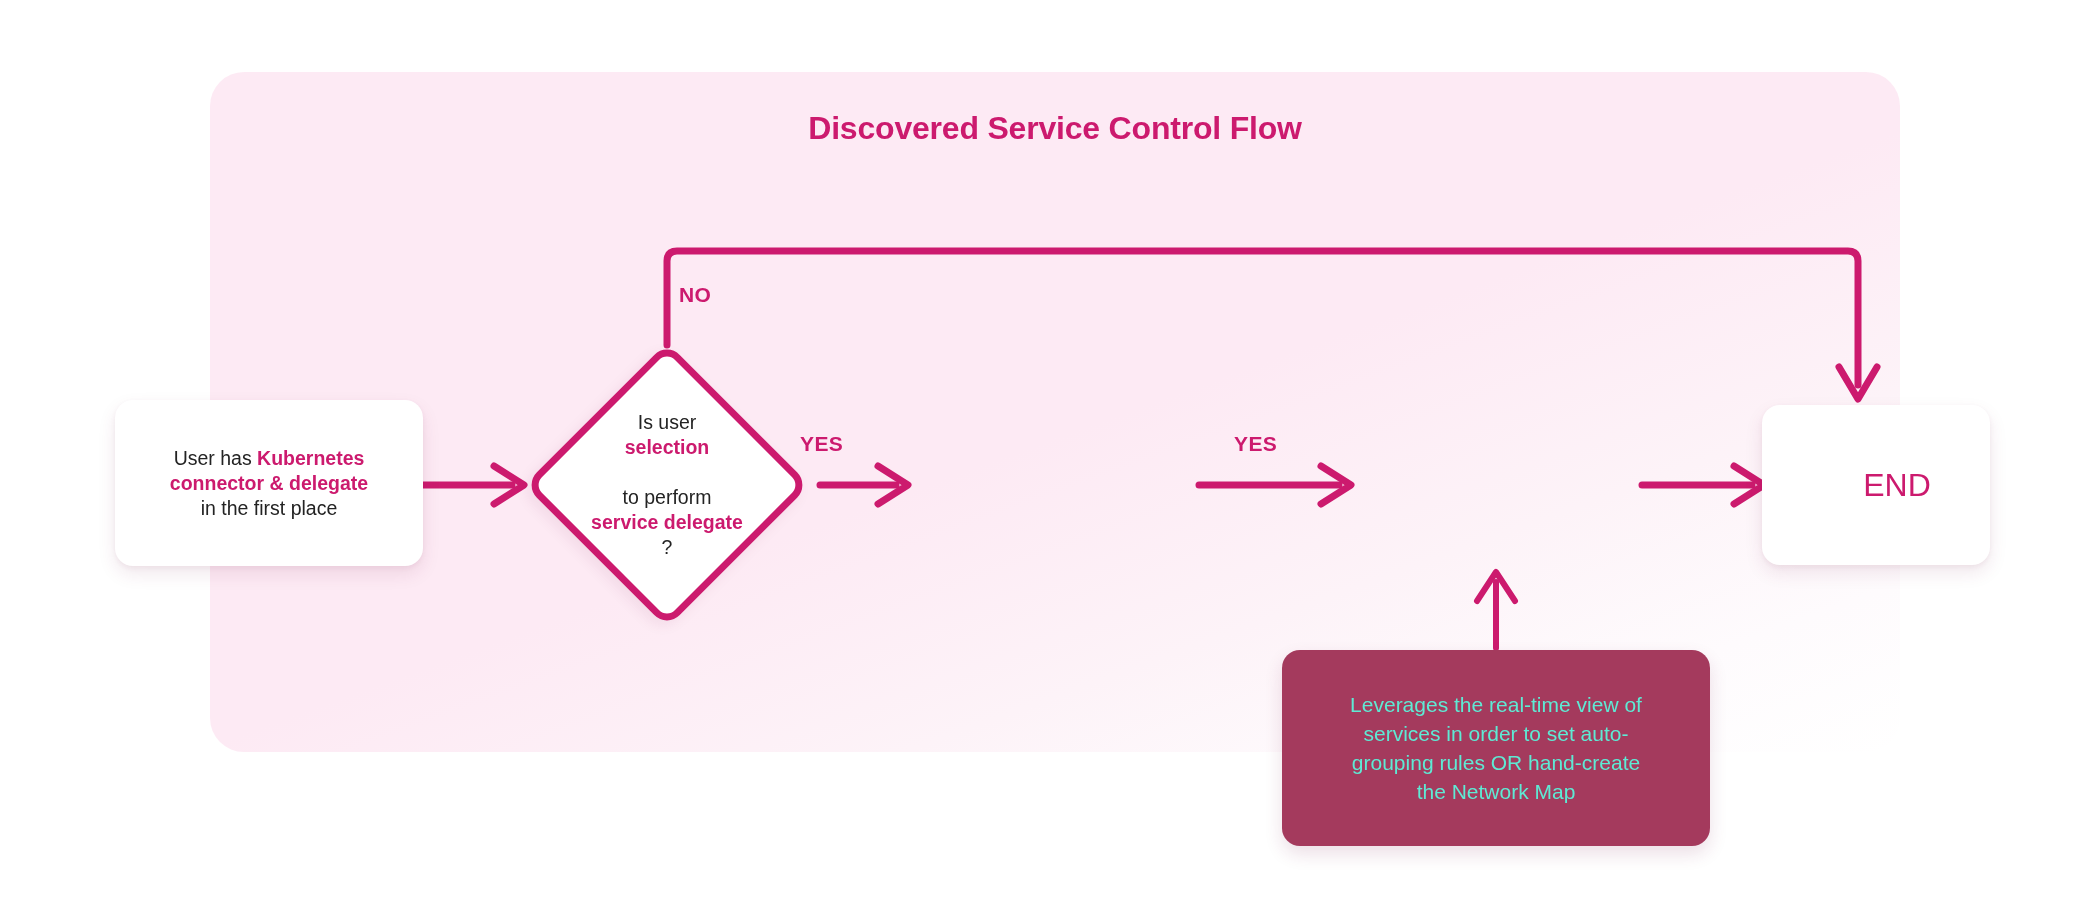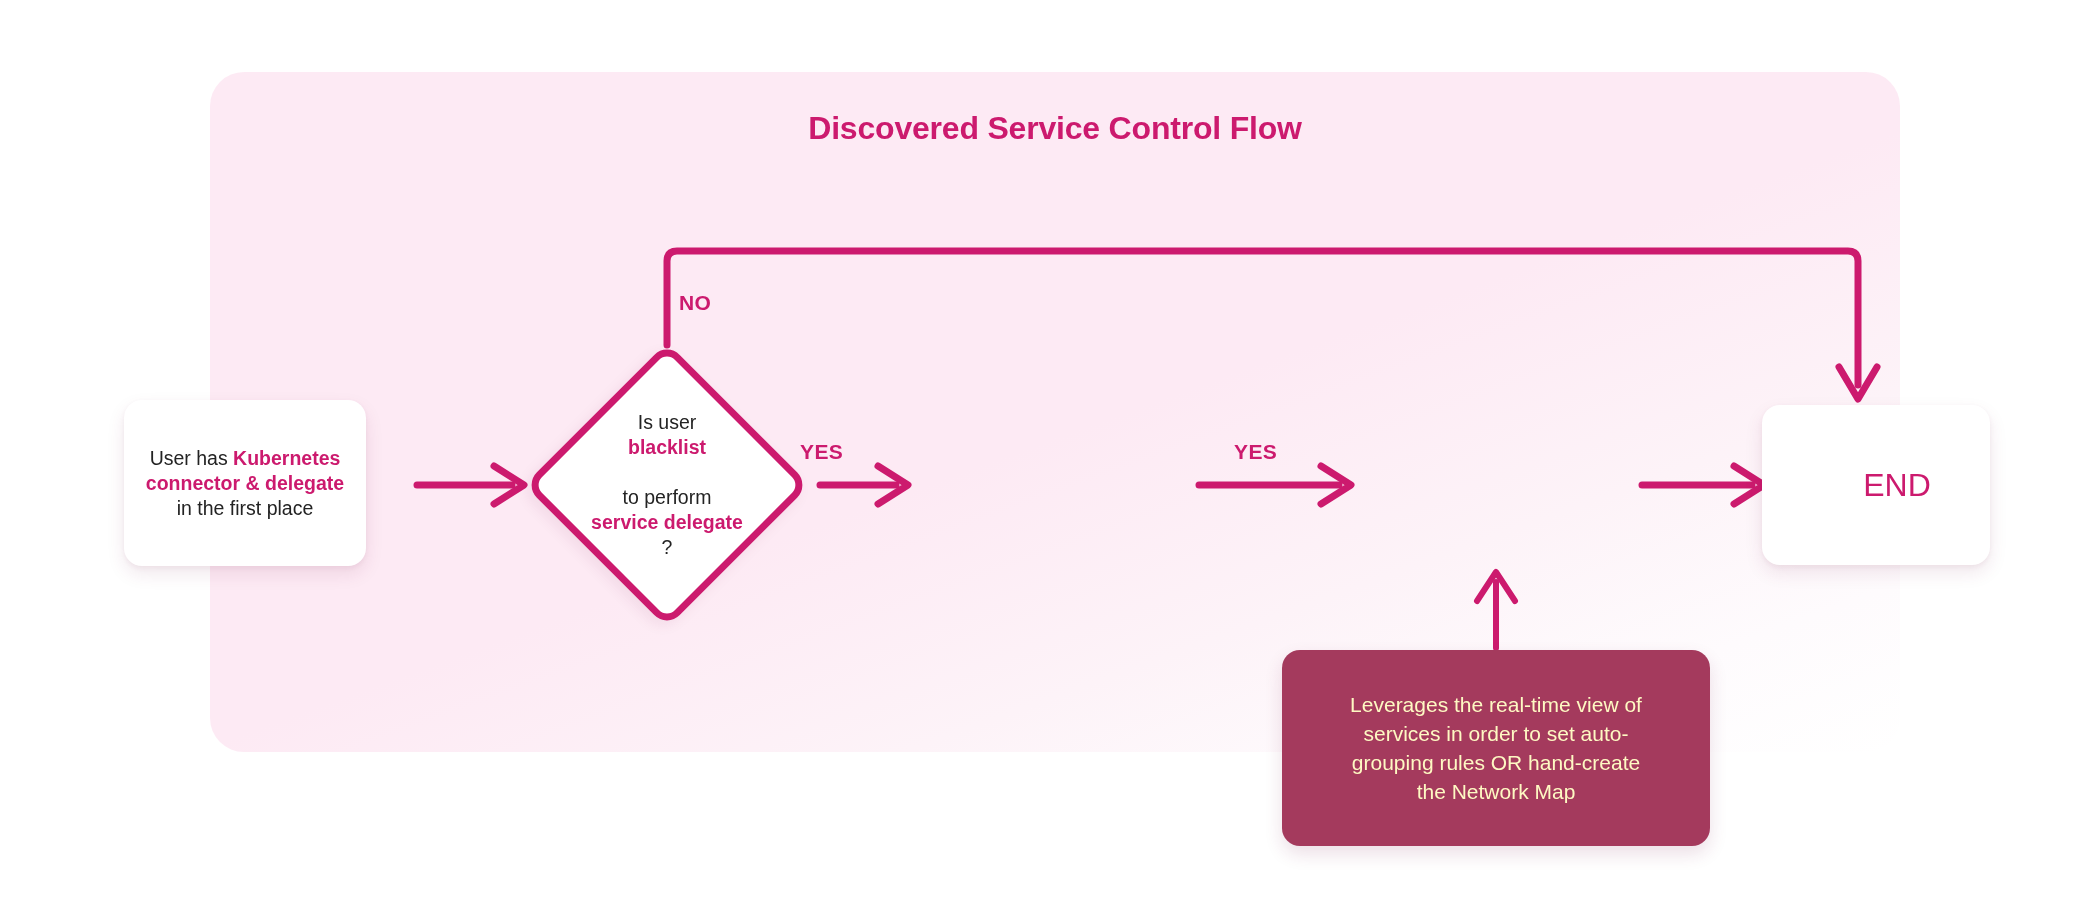--- a/index.html
+++ b/index.html
@@ -69,21 +69,21 @@
     line-height: 25px;
     color: #232323;
     text-align: center;
   }
   .node .txt b,
   .diamond .txt b {
     color: #cc1a6e;
     font-weight: bold;
   }
 
-  #node-start   { left: 124px;  top: 400px;  width: 242px;  height: 166px; }
+  #node-start   { left: 115px;  top: 400px;  width: 308px;  height: 166px; }
   #node-config  { left: 905px;  top: 378px;  width: 292px;  height: 200px; }
   #node-netmap  { left: 1348px; top: 378px;  width: 292px;  height: 200px; }
   #node-end     { left: 1762px; top: 405px;  width: 228px;  height: 160px; }
 
   #node-end .txt {
     font-size: 32px;
     color: #cc1a6e;
     line-height: 36px;
     margin-left: 42px;
   }
@@ -133,32 +133,31 @@
     display: flex;
     align-items: center;
     justify-content: center;
     box-sizing: border-box;
     padding: 10px 20px;
     box-shadow: 0 8px 18px rgba(120, 30, 75, 0.14);
   }
   .note .txt {
     font-size: 21px;
     line-height: 29px;
-    color: #fef9c3;
+    color: #5eead4;
     text-align: center;
   }
 
   
   .edge-label {
     position: absolute;
     font-size: 21px;
     font-weight: bold;
     color: #cc1a6e;
     letter-spacing: 0.4px;
-    margin-top: 8px;
   }
   #label-no    { left: 679px;  top: 283px; }
   #label-yes-1 { left: 800px;  top: 432px; }
   #label-yes-2 { left: 1234px; top: 432px; }
 
   
   #edges {
     position: absolute;
     left: 0; top: 0;
     width: 2096px;
@@ -209,21 +208,21 @@
       </g>
     </g>
   </svg>
 
   <div class="node" id="node-start">
     <div class="txt">User has <b>Kubernetes<br>connector &amp; delegate</b><br>in the first place</div>
   </div>
 
   <div class="diamond">
     <div class="shape"></div>
-    <div class="txt">Is user<br><b>blacklist</b><br>to perform<br><b>service delegate</b>?</div>
+    <div class="txt">Is user<br><b>selection</b><br>to perform<br><b>service delegate</b>?</div>
   </div>
 
 
 
   <div class="node" id="node-end">
     <div class="txt">END</div>
   </div>
 
   <div class="note">
     <div class="txt">Leverages the real-time view of<br>services in order to set auto-<br>grouping rules OR hand-create<br>the Network Map</div>

